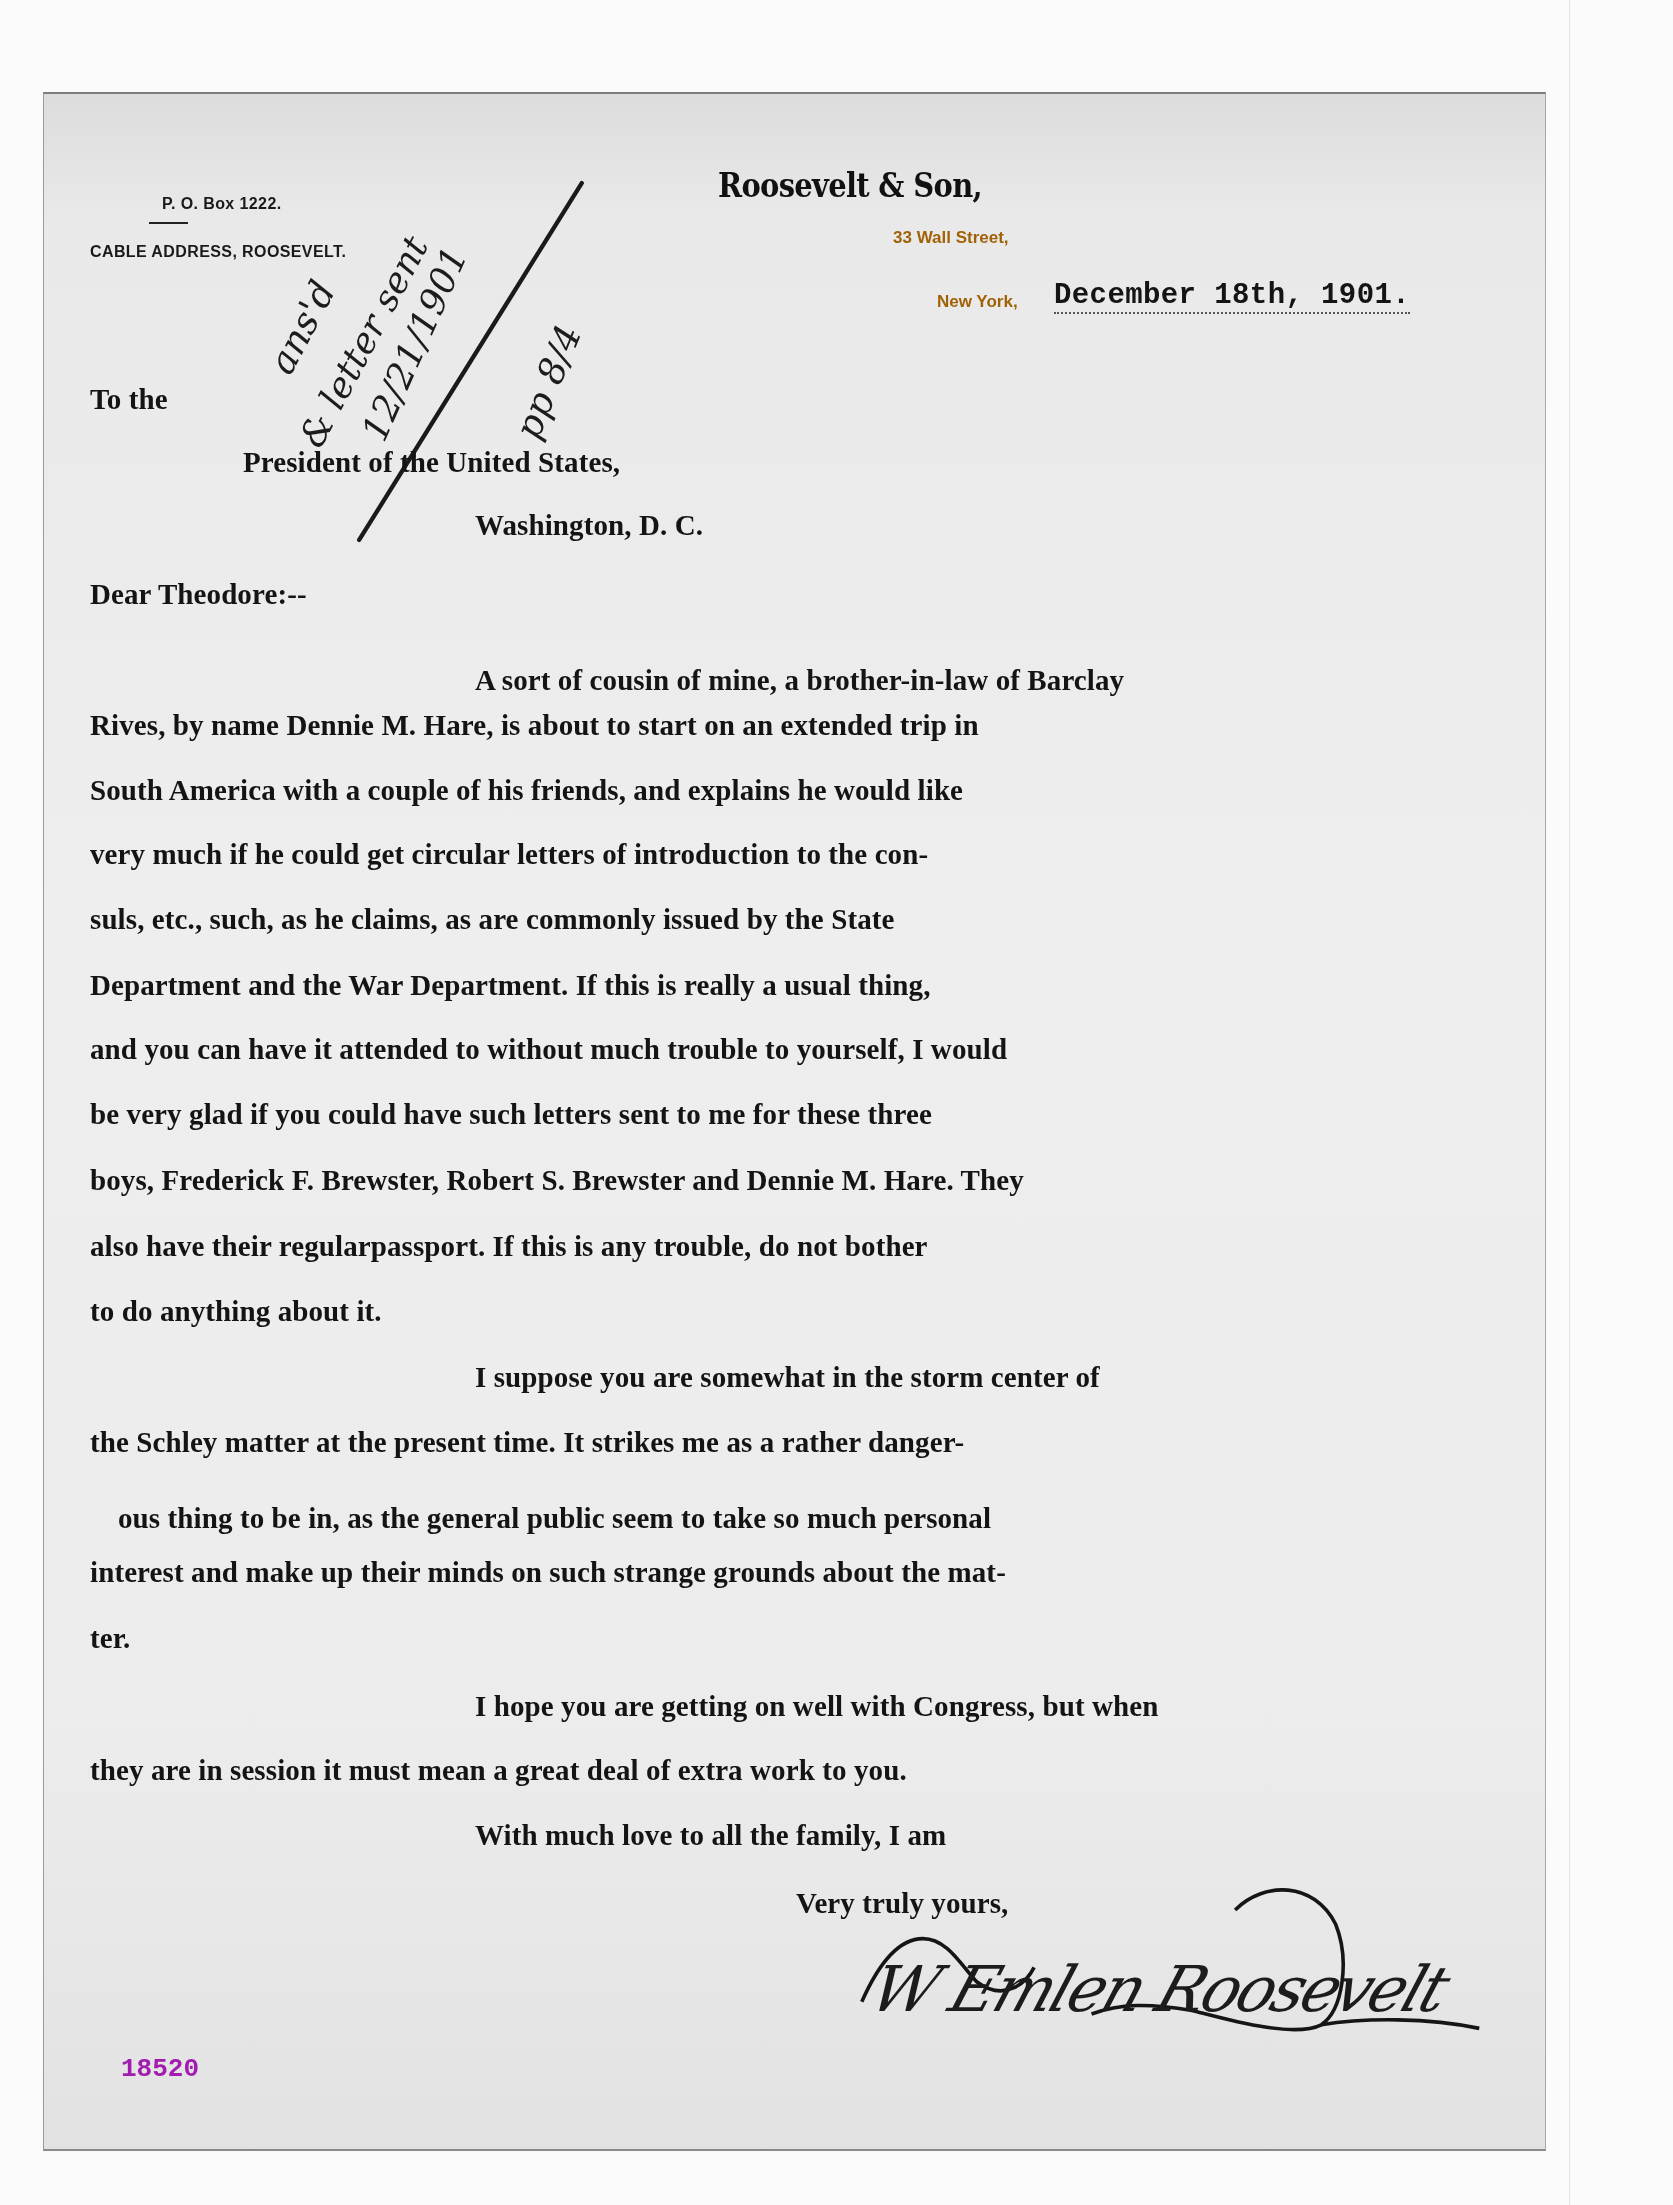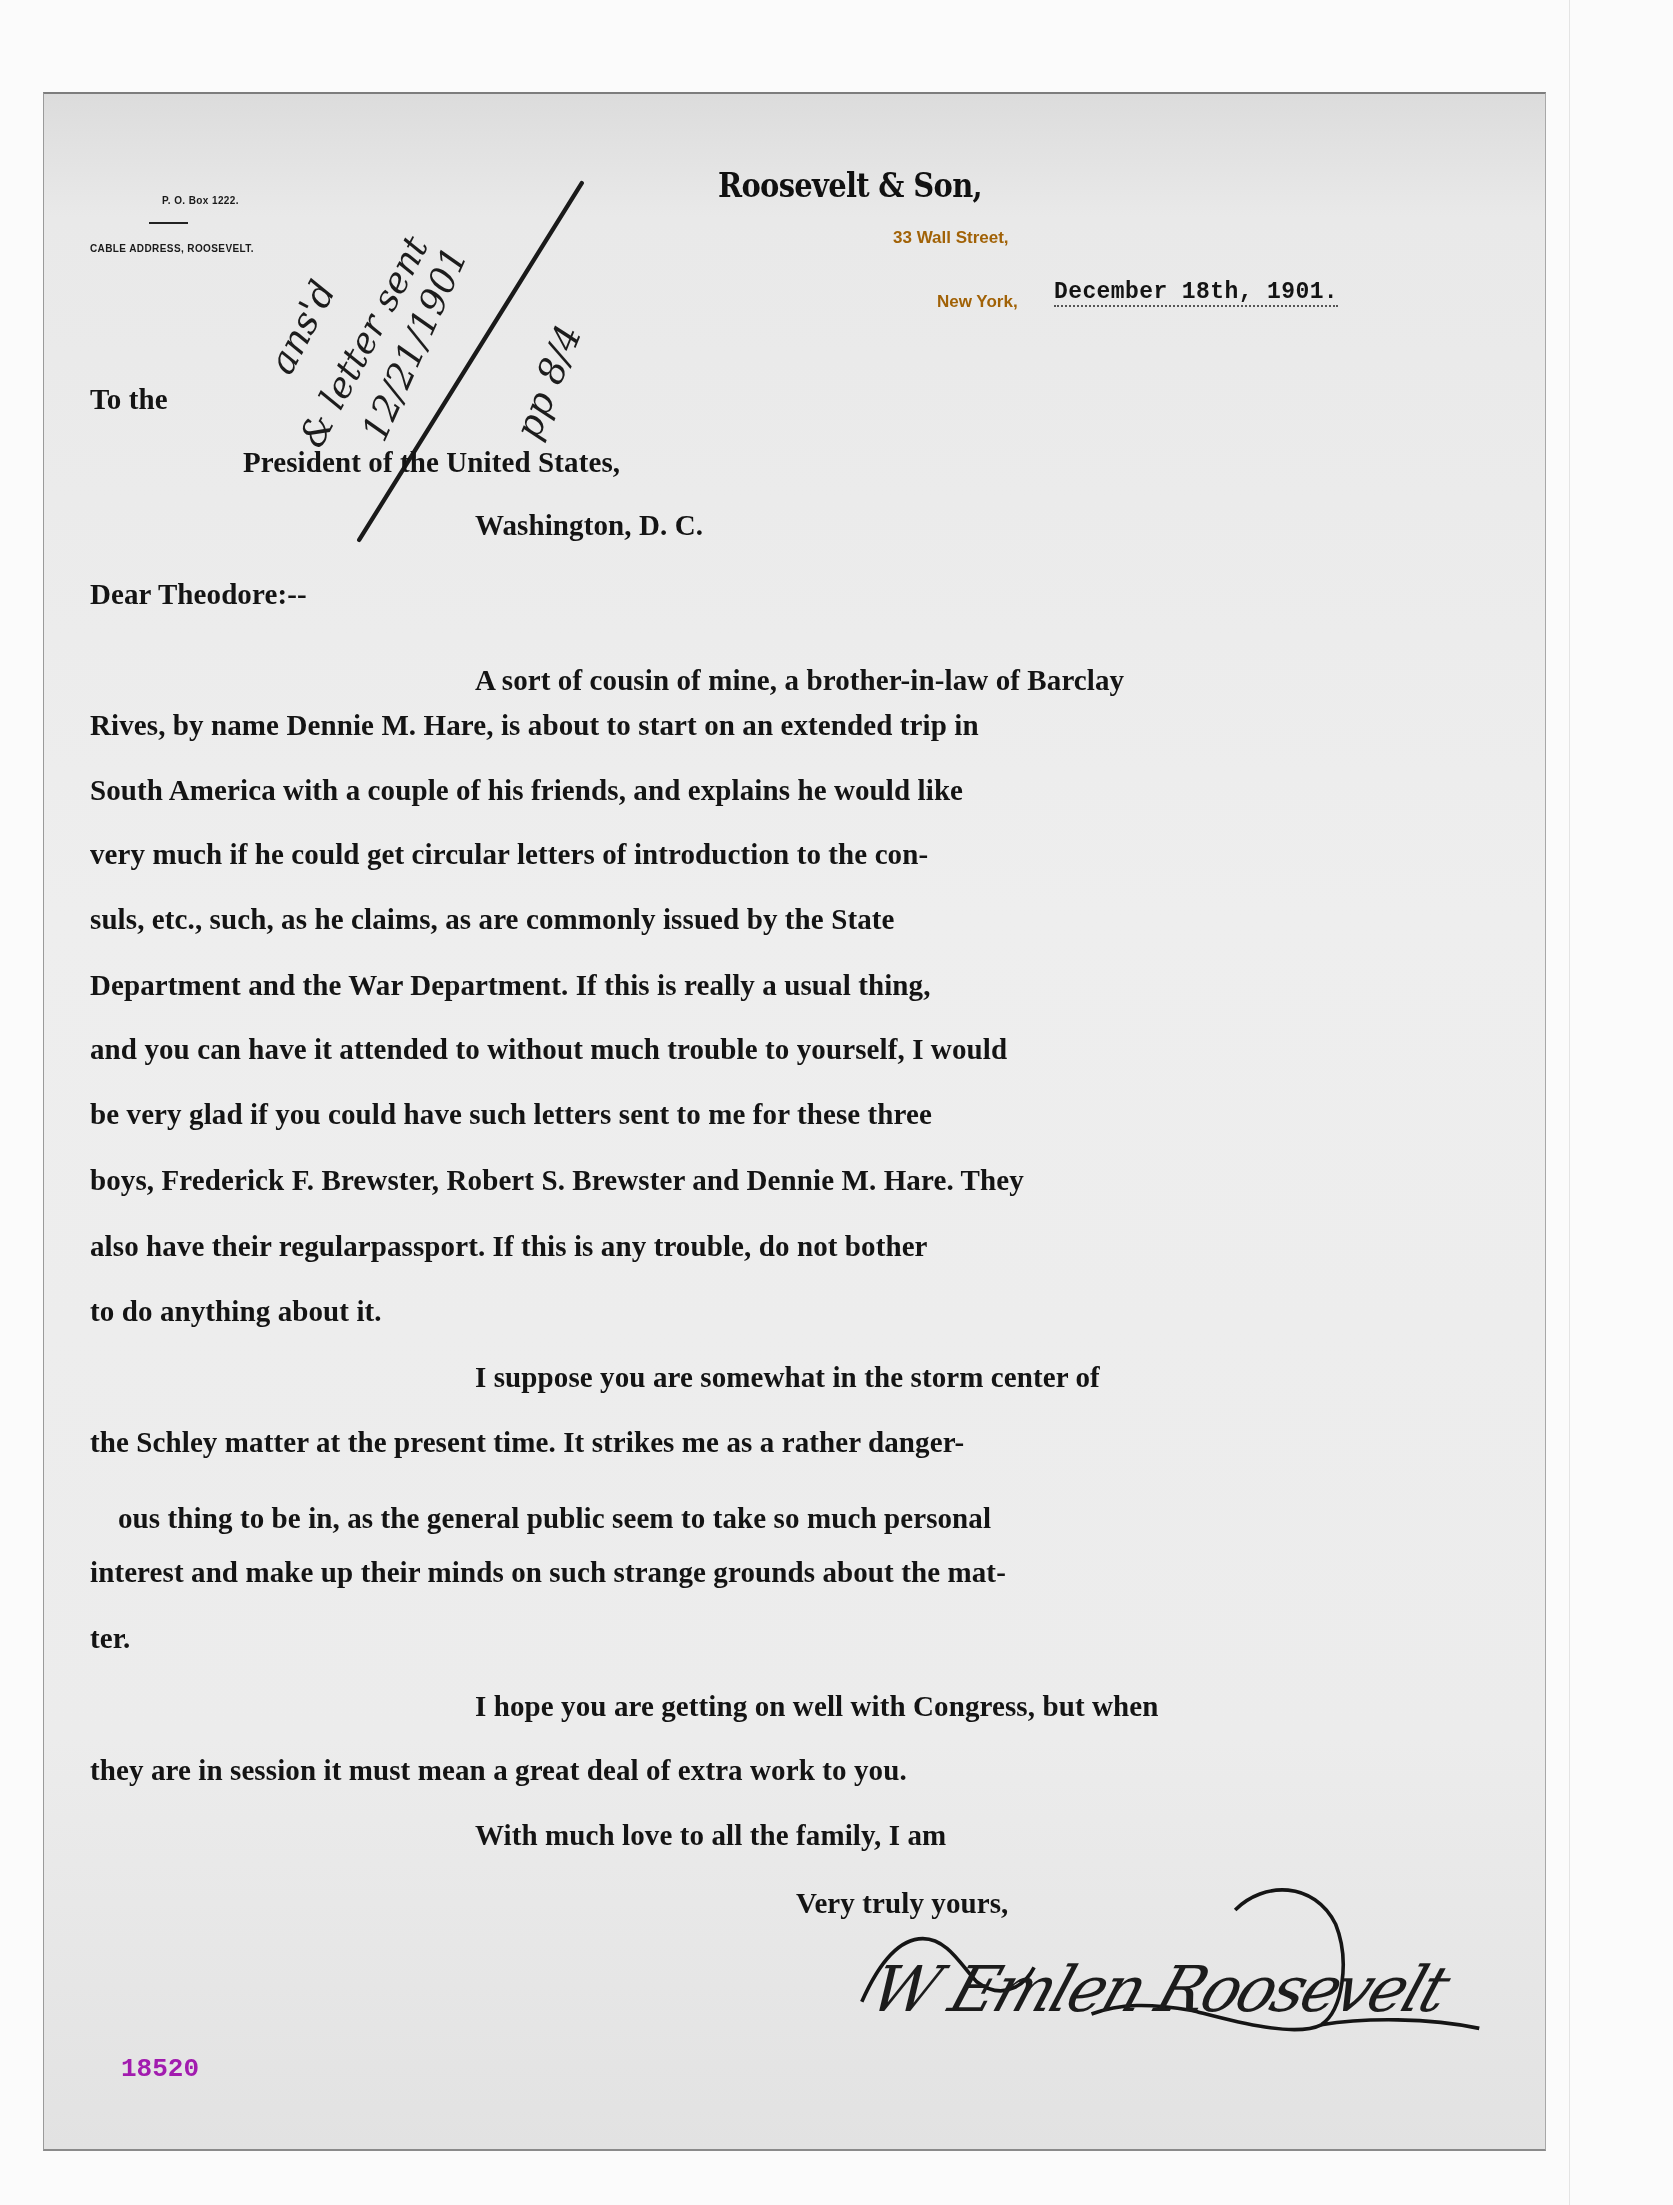--- a/index.html
+++ b/index.html
@@ -21,21 +21,21 @@
       border-bottom: 2.9px solid #8a8a8a;
     }
     .right-rule {
       position: absolute; left: 1569px; top: 0; width: 1.4px; height: 2205px;
       background: #e4e4e4;
     }
     .lh-small {
       position: absolute;
       font-family: "Liberation Sans", "DejaVu Sans", sans-serif;
       font-weight: 900;
-      font-size: 10px;
+      font-size: 16px;
       color: #1a1a1a;
       letter-spacing: 0.4px;
       white-space: nowrap;
     }
     .lh-rule {
       position: absolute; left: 149px; top: 222px; width: 39px; height: 2.2px; background: #222;
     }
     .firm {
       position: absolute;
       left: 718px; top: 169px;
@@ -51,21 +51,21 @@
       position: absolute;
       font-family: "Liberation Sans", "DejaVu Sans", sans-serif;
       font-weight: 900;
       font-size: 17px;
       color: #a16207;
       white-space: nowrap;
     }
     .date {
       position: absolute; left: 1054px; top: 279px;
       font-family: "Liberation Mono", "DejaVu Sans Mono", monospace;
-      font-weight: bold; font-size: 23px; color: #141414;
+      font-weight: bold; font-size: 29px; color: #141414;
       white-space: nowrap;
       border-bottom: 2.2px dotted #555;
       padding-bottom: 0;
       letter-spacing: 0.4px;
     }
     .tl {
       position: absolute;
       font-family: Liberation Serif, serif;
       font-weight: bold;
       font-size: 29px;

